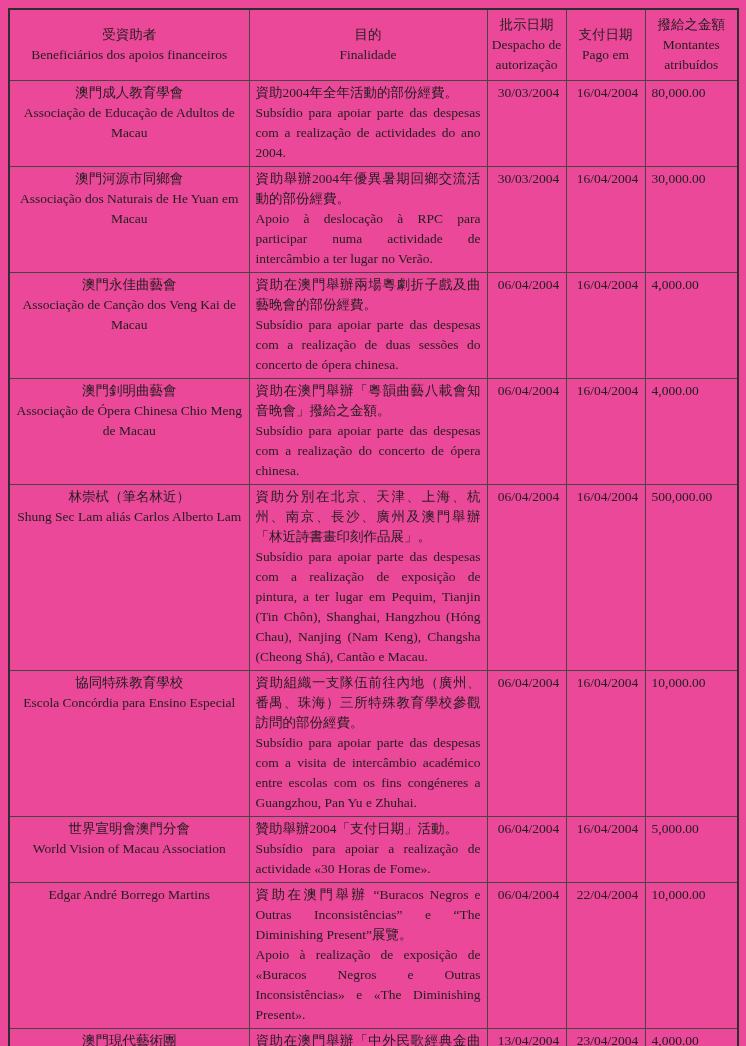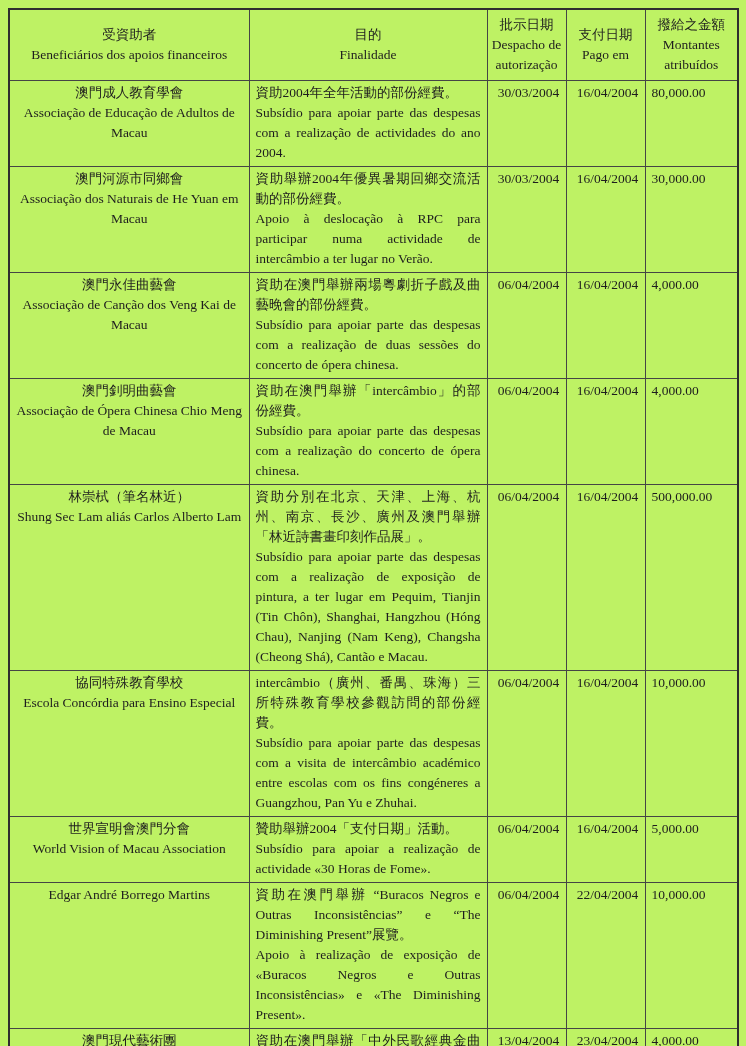--- a/index.html
+++ b/index.html
@@ -11,21 +11,21 @@
     width: 746px;
     height: 1046px;
     font-family: "Liberation Serif", "DejaVu Serif", serif;
     color: #1e1e1e;
     -webkit-font-smoothing: antialiased;
   }
   .sheet {
     position: relative;
     width: 746px;
     height: 1046px;
-    background: #bef264;
+    background: #ec4899;
     overflow: hidden;
   }
   table.grant-table {
     position: absolute;
     left: 8px;
     top: 8px;
     width: 729px;
     border-collapse: collapse;
     table-layout: fixed;
     border: 2px solid #2e2e2e;
@@ -134,21 +134,21 @@
         <td class="cell-date">06/04/2004</td>
         <td class="cell-date">16/04/2004</td>
         <td class="cell-amount">4,000.00</td>
       </tr>
       <tr>
         <td class="cell-beneficiary">
           <span class="zh-line">澳門釗明曲藝會</span>
           <span class="pt-line">Associação de Ópera Chinesa Chio Meng de Macau</span>
         </td>
         <td class="cell-purpose">
-          <span class="zh-line">資助在澳門舉辦「intercâmbio」的部份經費。</span>
+          <span class="zh-line">資助在澳門舉辦「粵韻曲藝八載會知音晚會」撥給之金額。</span>
           <span class="pt-line">Subsídio para apoiar parte das despesas com a realização do concerto de ópera chinesa.</span>
         </td>
         <td class="cell-date">06/04/2004</td>
         <td class="cell-date">16/04/2004</td>
         <td class="cell-amount">4,000.00</td>
       </tr>
       <tr>
         <td class="cell-beneficiary">
           <span class="zh-line">林崇栻（筆名林近）</span>
           <span class="pt-line">Shung Sec Lam aliás Carlos Alberto Lam</span>
@@ -160,21 +160,21 @@
         <td class="cell-date">06/04/2004</td>
         <td class="cell-date">16/04/2004</td>
         <td class="cell-amount">500,000.00</td>
       </tr>
       <tr>
         <td class="cell-beneficiary">
           <span class="zh-line">協同特殊教育學校</span>
           <span class="pt-line">Escola Concórdia para Ensino Especial</span>
         </td>
         <td class="cell-purpose">
-          <span class="zh-line">intercâmbio（廣州、番禺、珠海）三所特殊教育學校參觀訪問的部份經費。</span>
+          <span class="zh-line">資助組織一支隊伍前往內地（廣州、番禺、珠海）三所特殊教育學校參觀訪問的部份經費。</span>
           <span class="pt-line">Subsídio para apoiar parte das despesas com a visita de intercâmbio académico entre escolas com os fins congéneres a Guangzhou, Pan Yu e Zhuhai.</span>
         </td>
         <td class="cell-date">06/04/2004</td>
         <td class="cell-date">16/04/2004</td>
         <td class="cell-amount">10,000.00</td>
       </tr>
       <tr>
         <td class="cell-beneficiary">
           <span class="zh-line">世界宣明會澳門分會</span>
           <span class="pt-line">World Vision of Macau Association</span>

